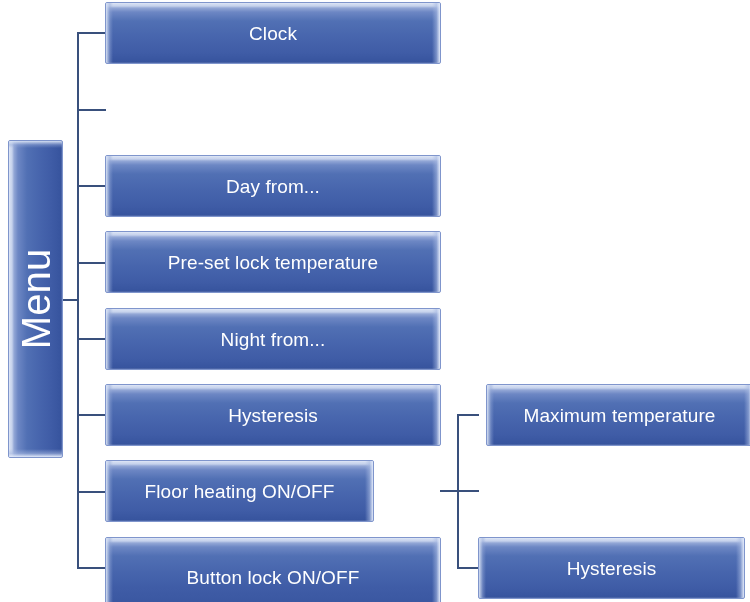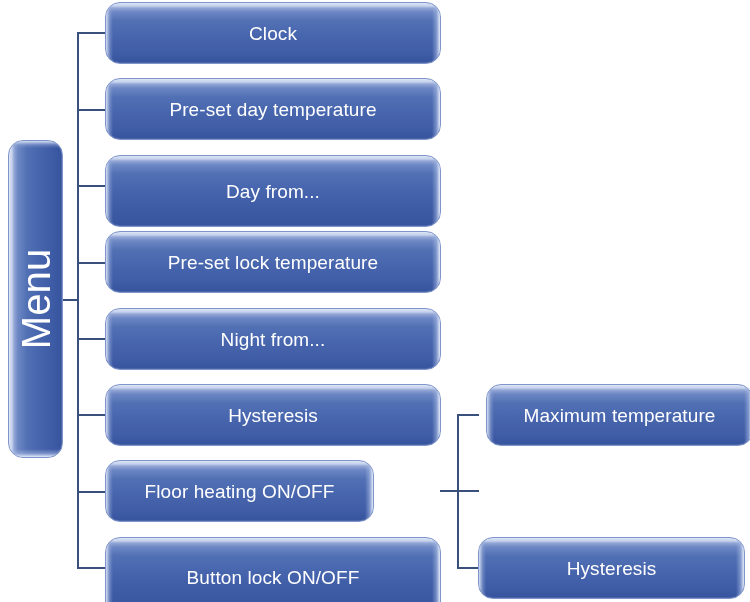--- a/index.html
+++ b/index.html
@@ -14,21 +14,21 @@
 
   
   .conn{position:absolute;background:#39507c;}
   .conn.v{width:2px;}
   .conn.h{height:2px;}
 
   
   .btn{
     position:absolute;
     box-sizing:border-box;
-    border-radius:15px;
+    border-radius:2px;
     background:
       linear-gradient(180deg,
         #d9e2f4 0px, #c6d2ec 3px,
         #93a7d6 5px,
         #6d87c4 9px,
         #5170b4 18px,
         #4765ad 34px,
         #3f5ca6 50px,
         #36539d 100%);
     border:1px solid #7f95cc;
@@ -117,25 +117,22 @@
   <div class="conn h" style="left:457px;top:567px;width:22px;"></div>
 
   <div class="btn vertical" style="left:8px;top:140px;width:55px;height:318px;">
     <span class="lbl">Menu</span>
   </div>
 
   <div class="btn" style="left:105px;top:2px;width:336px;height:62px;">
     <span class="lbl">Clock</span>
   </div>
 
-  <div class="btn" style="left:105px;top:78px;width:336px;height:62px;">
-    <span class="lbl">Pre-set day temperature</span>
-  </div>
 
-  <div class="btn" style="left:105px;top:155px;width:336px;height:72px;">
+  <div class="btn" style="left:105px;top:155px;width:336px;height:62px;">
     <span class="lbl">Day from...</span>
   </div>
 
   <div class="btn" style="left:105px;top:231px;width:336px;height:62px;">
     <span class="lbl">Pre-set lock temperature</span>
   </div>
 
   <div class="btn" style="left:105px;top:308px;width:336px;height:62px;">
     <span class="lbl">Night from...</span>
   </div>

